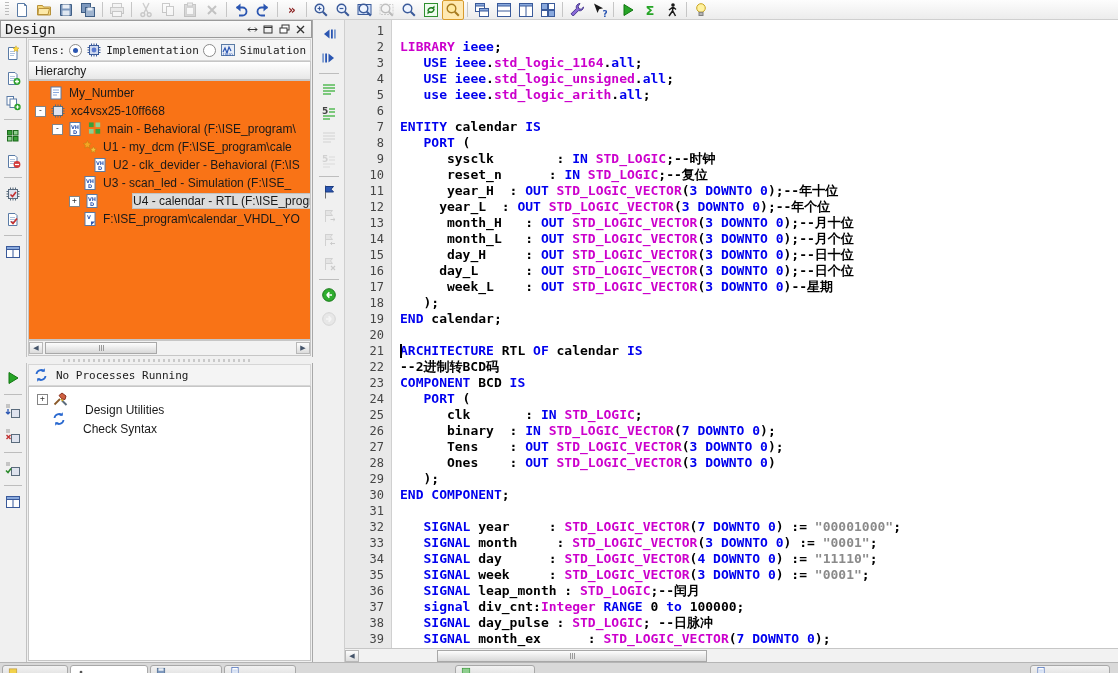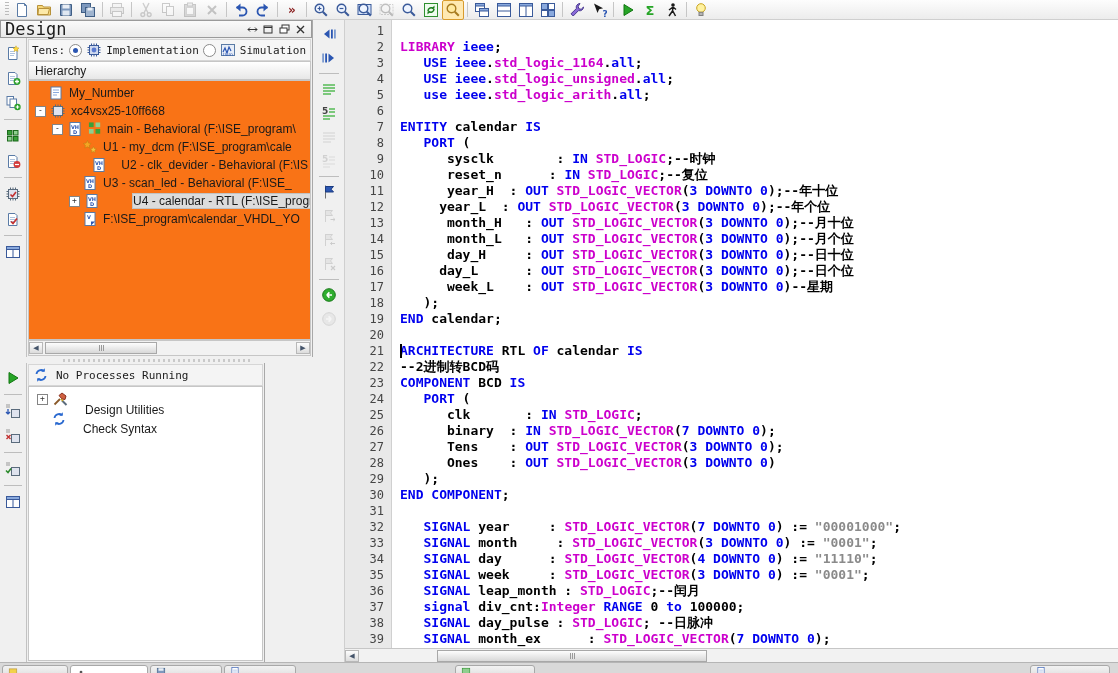--- a/index.html
+++ b/index.html
@@ -15,21 +15,21 @@
   .tbi{width:20px;height:18px;display:flex;align-items:center;justify-content:center;flex:none;border:1px solid transparent;border-radius:2px;}
   .tbi.disabled{opacity:.35;filter:grayscale(1);}
   .tbi.selected{border:1px solid #d89b2d;background:#ffe9b2;}
   .tbsep{width:0;height:15px;border-left:1px solid #c6c6c6;margin:0 3px;flex:none;}
   .grip{width:4px;height:15px;margin:0 2px;flex:none;
         background:repeating-linear-gradient(#bbb 0 1px,transparent 1px 3px);}
 
   
   #design{position:absolute;left:0;top:20px;width:313px;height:337px;background:#f0f0f0;
           border-right:1px solid #a8a8a8;box-sizing:border-box;}
-  .ptitle{height:18px;display:flex;align-items:center;padding:0 4px;font-size:17px;
+  .ptitle{height:18px;display:flex;align-items:center;padding:0 4px;font-size:14px;
           border:1px solid #9a9a9a;background:linear-gradient(#fafafa,#e9e9e9);box-sizing:border-box;}
   .pbtns{margin-left:auto;display:flex;gap:2px;}
   .pbtn{width:14px;height:13px;display:flex;align-items:center;justify-content:center;}
   .body2{display:flex;height:319px;}
   .strip{width:27px;border-right:1px solid #c2c2c2;display:flex;flex-direction:column;
          align-items:center;padding-top:5px;gap:5px;box-sizing:border-box;flex:none;background:#f0f0f0;}
   .ssep{width:18px;border-top:1px solid #bdbdbd;margin:1px 0;}
   .dcontent{flex:1;display:flex;flex-direction:column;min-width:0;padding:1px;}
   #view-row{display:flex;align-items:center;gap:4px;font-size:11px;height:22px;
             border:1px solid #d6d6d6;background:#f6f6f6;padding:0 3px;box-sizing:border-box;}
@@ -48,21 +48,21 @@
   .hscroll{height:14px;border:1px solid #c6c6c6;background:#f2f2f2;display:flex;align-items:center;position:relative;}
   .sarrow{width:14px;height:12px;display:flex;align-items:center;justify-content:center;
           font-size:7px;color:#44546a;background:linear-gradient(#fdfdfd,#dcdcdc);border:1px solid #b8b8b8;box-sizing:border-box;}
   .thumb{height:12px;background:linear-gradient(#fdfdfd,#d8d8d8);border:1px solid #a8a8a8;
          box-sizing:border-box;display:flex;align-items:center;justify-content:center;gap:1px;}
   .thumb i{display:block;width:1px;height:6px;background:#9a9a9a;}
 
   #splitter{position:absolute;left:0;top:357px;width:313px;height:6px;
             background:repeating-linear-gradient(90deg,#c9c9c9 0 2px,transparent 2px 5px);background-size:60% 3px;background-position:center;background-repeat:no-repeat;}
 
-  #procs{position:absolute;left:0;top:363px;width:265px;height:299px;background:#f0f0f0;
+  #procs{position:absolute;left:0;top:363px;width:313px;height:299px;background:#f0f0f0;
          border-right:1px solid #a8a8a8;box-sizing:border-box;display:flex;}
   .pcontent{flex:1;display:flex;flex-direction:column;min-width:0;padding:1px;}
   #proc-status{display:flex;align-items:center;gap:6px;height:22px;font-size:11px;
                border:1px solid #d6d6d6;background:#f4f4f4;padding:0 4px;box-sizing:border-box;}
   #proc-box{background:#fff;border:1px solid #c6c6c6;flex:1;overflow:hidden;padding-top:3px;}
   .prow{height:19px;display:flex;align-items:center;gap:5px;white-space:nowrap;}
   .prow .lbl{margin-left:10px;margin-top:20px;}
 
   
   #etb{position:absolute;left:313px;top:20px;width:32px;height:642px;background:#f0f0f0;
@@ -533,41 +533,41 @@
             <div class="trow" style="padding-left: 40px;">
               <span class="expblank"></span>
               <span class="ticon">
                 <svg width="16" height="16" viewBox="0 0 16 16">
                   <path d="M5.5 1.5l1 2.6 2.7.4-2 1.9.5 2.7-2.4-1.3-2.4 1.3.5-2.7-2-1.9 2.7-.4z" fill="#f5a623" stroke="#b87a10" stroke-width="0.5"></path>
                   <path d="M11.5 7.5l.8 2 2.1.3-1.5 1.5.3 2.1-1.9-1-1.9 1 .4-2.1-1.5-1.5 2.1-.3z" fill="#f5c33d" stroke="#b87a10" stroke-width="0.5"></path>
                 </svg>
               </span>
               <span class="lbl">U1 - my_dcm (F:\ISE_program\cale</span>
             </div>
-            <div class="trow" style="padding-left: 40px; justify-content: space-between;">
+            <div class="trow" style="padding-left: 50px;">
               <span class="expblank"></span>
               <span class="ticon">
                 <svg width="16" height="16" viewBox="0 0 16 16">
                   <rect x="3" y="1.5" width="10" height="13" fill="#fff" stroke="#5a7ba6"></rect>
                   <text x="8" y="7.5" font-size="5" font-weight="bold" text-anchor="middle" fill="#2b56b2" font-family="DejaVu Sans">VH</text>
                   <text x="8" y="13" font-size="5" font-weight="bold" text-anchor="middle" fill="#2b56b2" font-family="DejaVu Sans">D</text>
                 </svg>
               </span>
               <span class="lbl">U2 - clk_devider - Behavioral (F:\IS</span>
             </div>
             <div class="trow" style="padding-left: 40px;">
               <span class="expblank"></span>
               <span class="ticon">
                 <svg width="16" height="16" viewBox="0 0 16 16">
                   <rect x="3" y="1.5" width="10" height="13" fill="#fff" stroke="#5a7ba6"></rect>
                   <text x="8" y="7.5" font-size="5" font-weight="bold" text-anchor="middle" fill="#2b56b2" font-family="DejaVu Sans">VH</text>
                   <text x="8" y="13" font-size="5" font-weight="bold" text-anchor="middle" fill="#2b56b2" font-family="DejaVu Sans">D</text>
                 </svg>
               </span>
-              <span class="lbl">U3 - scan_led - Behavioral (F:\ISE_</span>
+              <span class="lbl">U3 - scan_led - Simulation (F:\ISE_</span>
             </div>
             <div class="trow selected" style="padding-left: 40px;">
               <span class="exp">+</span>
               <span class="ticon">
                 <svg width="16" height="16" viewBox="0 0 16 16">
                   <rect x="3" y="1.5" width="10" height="13" fill="#fff" stroke="#5a7ba6"></rect>
                   <text x="8" y="7.5" font-size="5" font-weight="bold" text-anchor="middle" fill="#2b56b2" font-family="DejaVu Sans">VH</text>
                   <text x="8" y="13" font-size="5" font-weight="bold" text-anchor="middle" fill="#2b56b2" font-family="DejaVu Sans">D</text>
                 </svg>
               </span>

